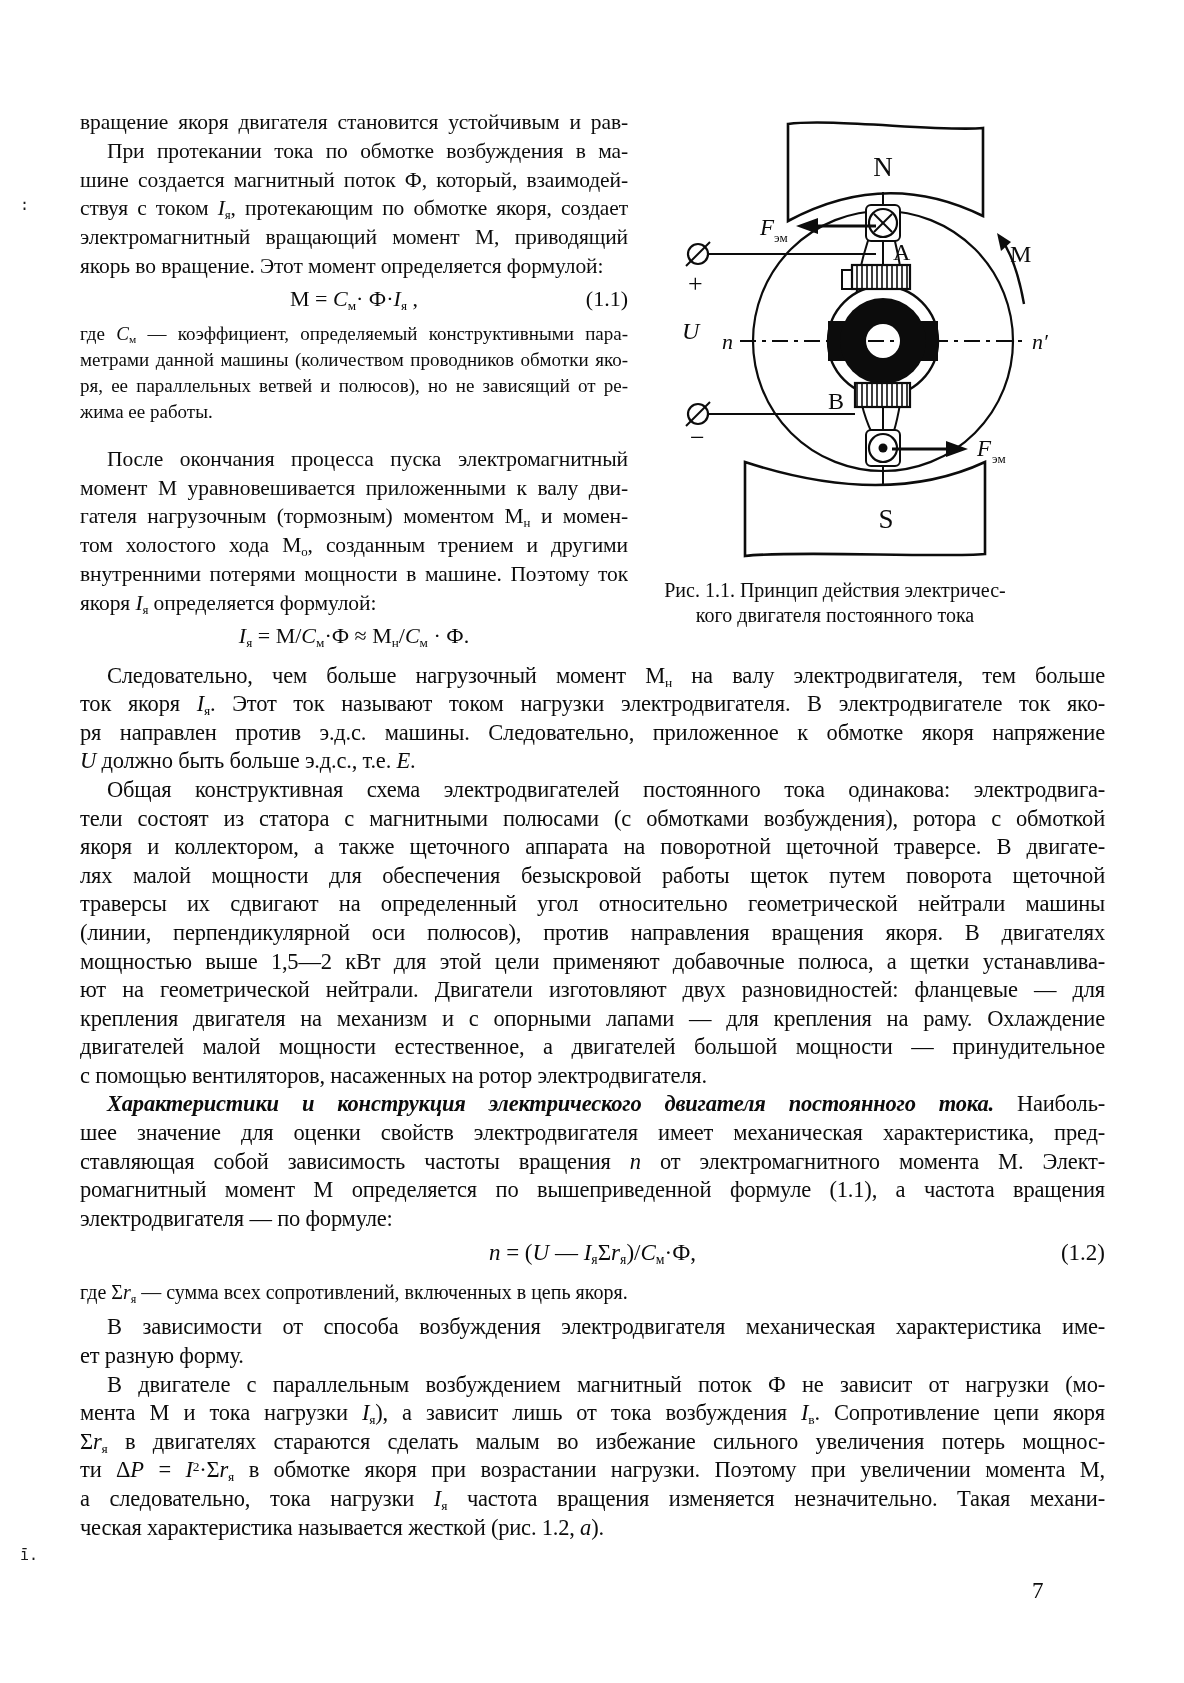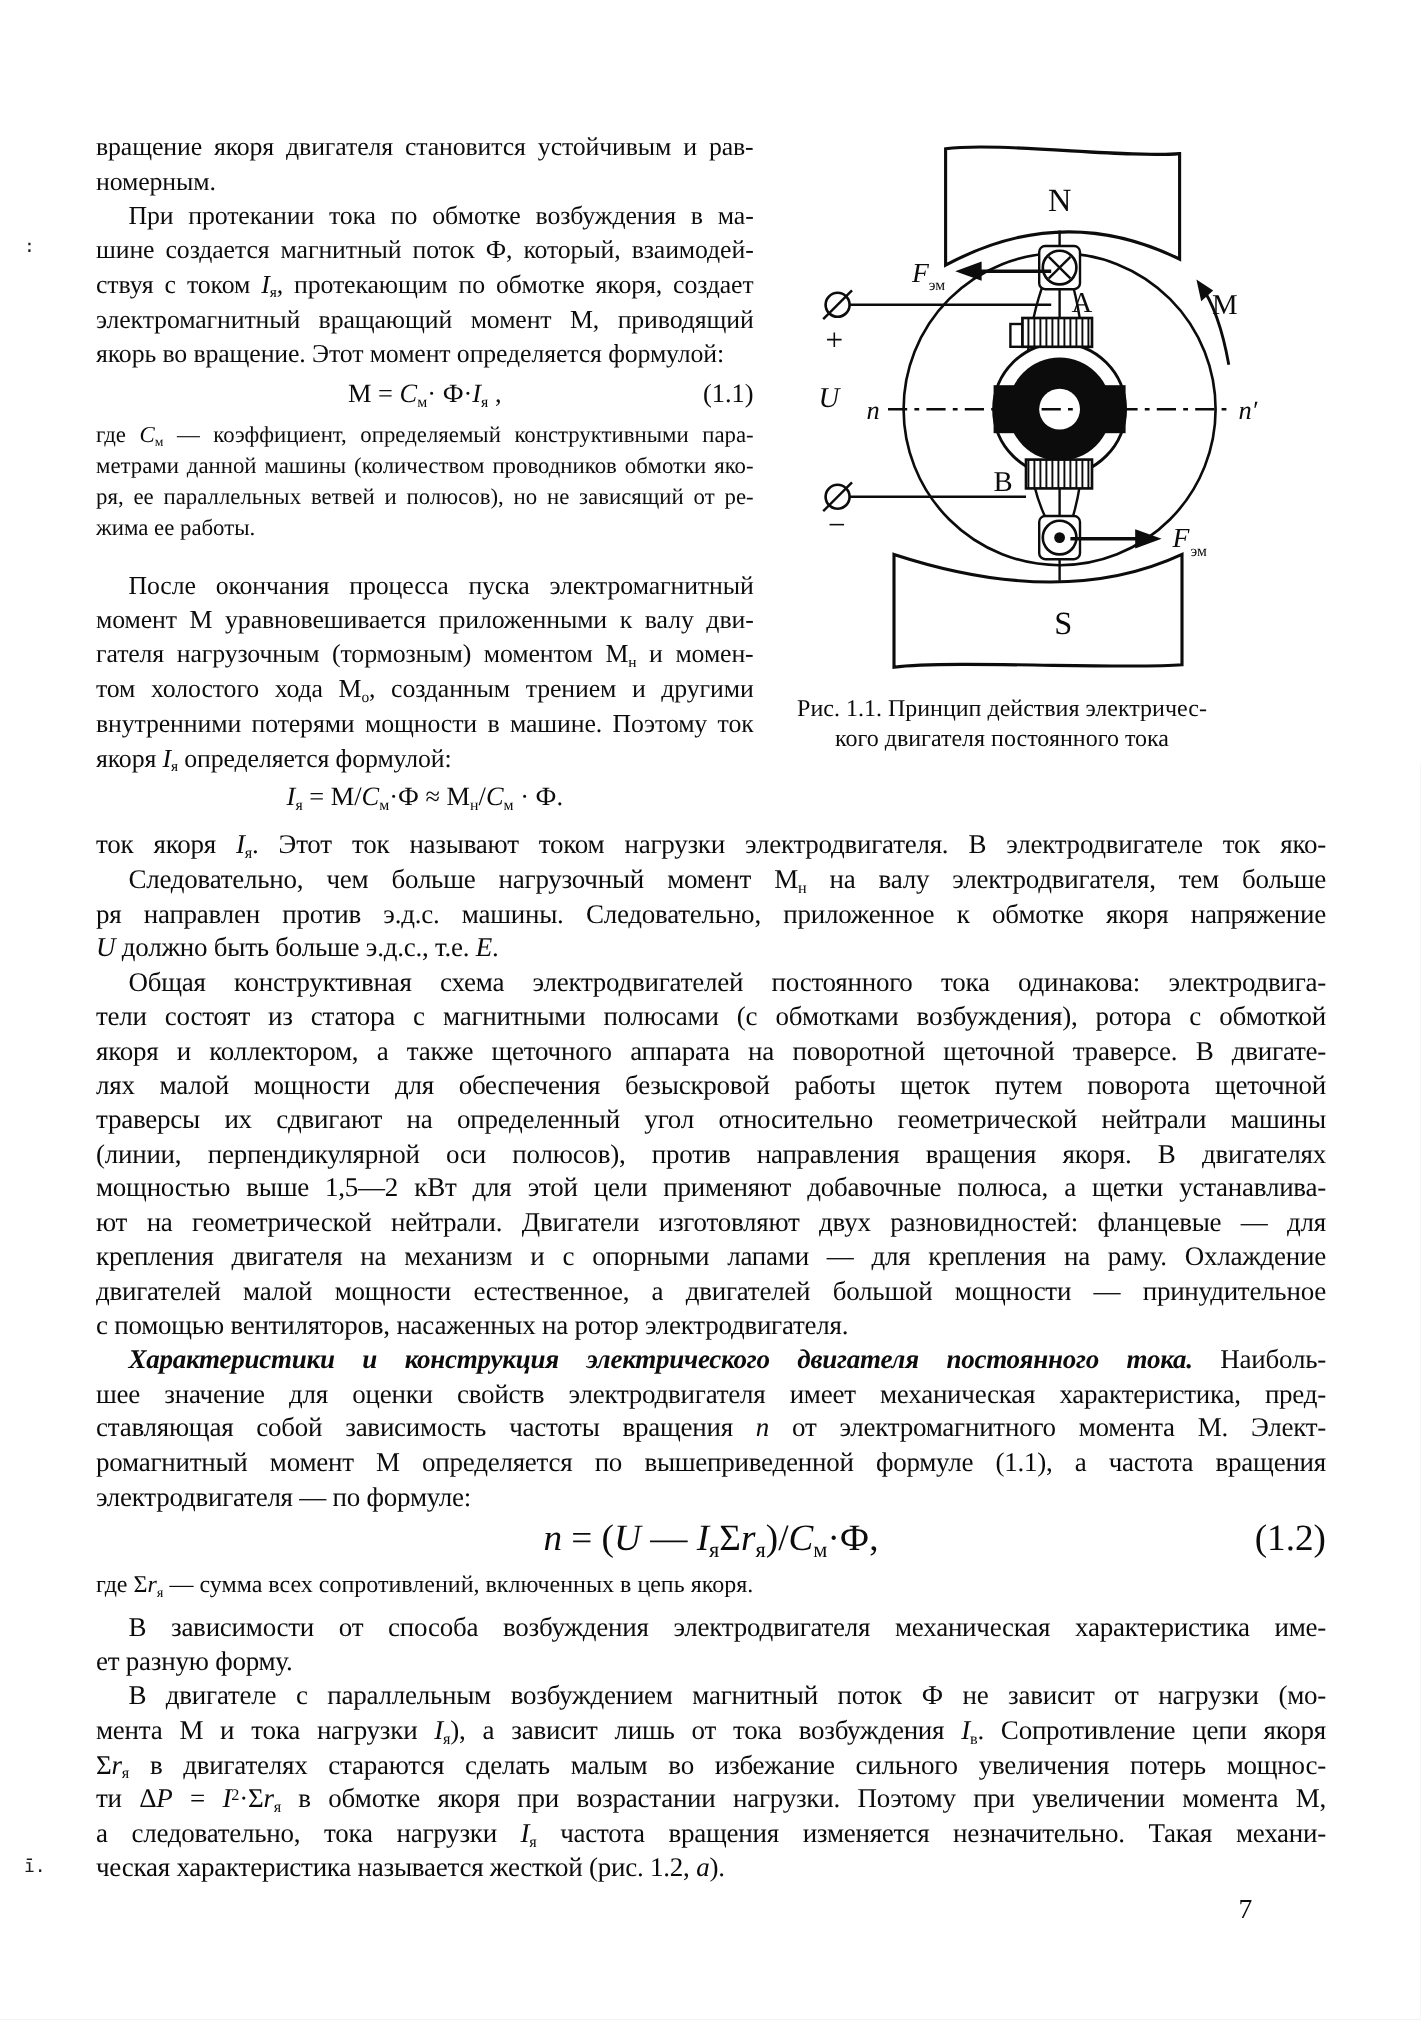--- a/index.html
+++ b/index.html
@@ -15,21 +15,21 @@
   .lastline{text-align:left;}
   .indent{text-indent:27px;}
   .para.colbody .line{font-size:21.5px;line-height:28.8px;height:28.8px;letter-spacing:-0.1px;}
   .para.colsmall{margin:4px 0 20px 0;}
   .para.colsmall .line{font-size:19px;line-height:26px;height:26px;}
   .para.body .line{font-size:22.5px;line-height:28.6px;height:28.6px;letter-spacing:-0.2px;}
   .para.bodysmall{margin:4px 0 6px 0;}
   .para.bodysmall .line{font-size:20px;line-height:30px;height:30px;}
   .formula-row{position:relative;text-align:center;height:36px;line-height:36px;}
   .column .formula-row{font-size:22px;}
-  .body-text .formula-row{font-size:31px;height:40px;line-height:40px;margin-bottom:0;}
+  .body-text .formula-row{font-size:23px;height:40px;line-height:40px;margin-bottom:0;}
   .formula-number{position:absolute;right:0;top:0;}
   .body-text{margin-top:8px;}
   sub{font-size:0.6em;vertical-align:-0.3em;line-height:0;}
   sup{font-size:0.6em;vertical-align:0.45em;line-height:0;}
   .bi{font-weight:bold;font-style:italic;}
   .caption{width:380px;margin-left:5px;text-align:center;
            font-size:20px;line-height:25px;}
   .page-number{position:absolute;left:1032px;top:1578px;font-size:23px;}
   .artifact{position:absolute;color:#1a1a1a;font-size:15px;line-height:14px;font-family:"DejaVu Sans Mono",monospace;}
   .art-top{left:20px;top:198px;}
@@ -43,21 +43,20 @@
 
   <div class="artifact art-top">:</div>
   <div class="artifact art-bottom">ī.</div>
 
   <div class="content">
     <div class="row-top">
 
       <div class="column">
           <div class="para colbody">
             <div class="line jline">вращение якоря двигателя становится устойчивым и рав-</div>
-            <div class="line lastline">номерным.</div>
           </div>
           <div class="para colbody">
             <div class="line jline indent">При протекании тока по обмотке возбуждения в ма-</div>
             <div class="line jline">шине создается магнитный поток Ф, который, взаимодей-</div>
             <div class="line jline">ствуя с током <i>I</i><sub>я</sub>, протекающим по обмотке якоря, создает</div>
             <div class="line jline">электромагнитный вращающий момент М, приводящий</div>
             <div class="line lastline">якорь во вращение. Этот момент определяется формулой:</div>
           </div>
           <div class="formula-row"><span>М = <i>С</i><sub>м</sub>· Ф·<i>I</i><sub>я</sub> ,</span><span class="formula-number">(1.1)</span></div>
           <div class="para colsmall">
@@ -153,22 +152,22 @@
 
         <div class="caption">
           <div>Рис. 1.1. Принцип действия электричес-</div>
           <div>кого двигателя постоянного тока</div>
         </div>
       </div>
     </div>
 
     <div class="body-text">
         <div class="para body">
+          <div class="line jline indent">Следовательно, чем больше нагрузочный момент М<sub>н</sub> на валу электродвигателя,  тем больше</div>
           <div class="line jline">ток якоря  <i>I</i><sub>я</sub>.  Этот ток называют током нагрузки электродвигателя. В электродвигателе ток яко-</div>
-          <div class="line jline indent">Следовательно, чем больше нагрузочный момент М<sub>н</sub> на валу электродвигателя,  тем больше</div>
           <div class="line jline">ря направлен против э.д.с. машины. Следовательно, приложенное к обмотке якоря напряжение</div>
           <div class="line lastline"><i>U</i> должно быть больше э.д.с., т.е. <i>Е</i>.</div>
         </div>
         <div class="para body">
           <div class="line jline indent">Общая конструктивная схема электродвигателей постоянного тока одинакова: электродвига-</div>
           <div class="line jline">тели состоят из статора с магнитными полюсами (с обмотками возбуждения), ротора с обмоткой</div>
           <div class="line jline">якоря и коллектором, а также щеточного аппарата на поворотной щеточной траверсе. В двигате-</div>
           <div class="line jline">лях малой мощности для обеспечения безыскровой работы щеток путем поворота щеточной</div>
           <div class="line jline">траверсы их сдвигают на определенный угол относительно геометрической нейтрали машины</div>
           <div class="line jline">(линии, перпендикулярной оси полюсов), против направления вращения якоря. В двигателях</div>

